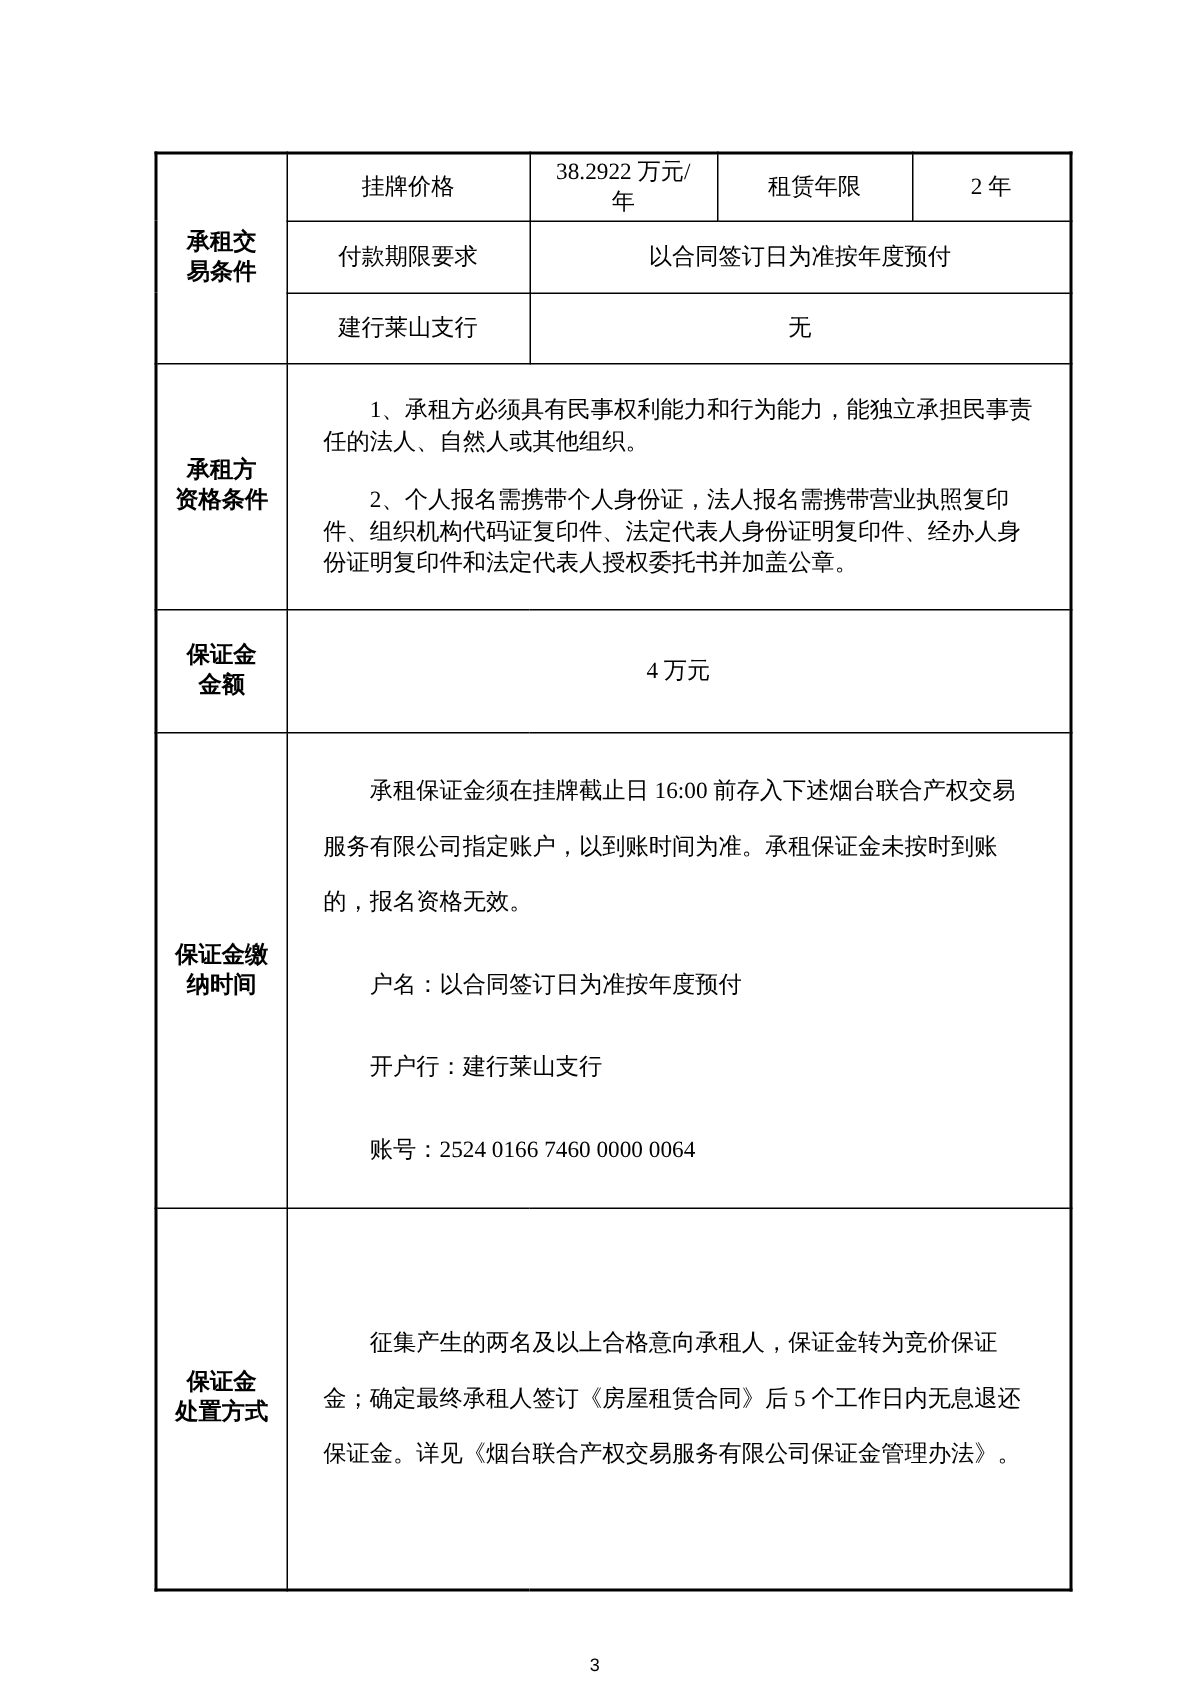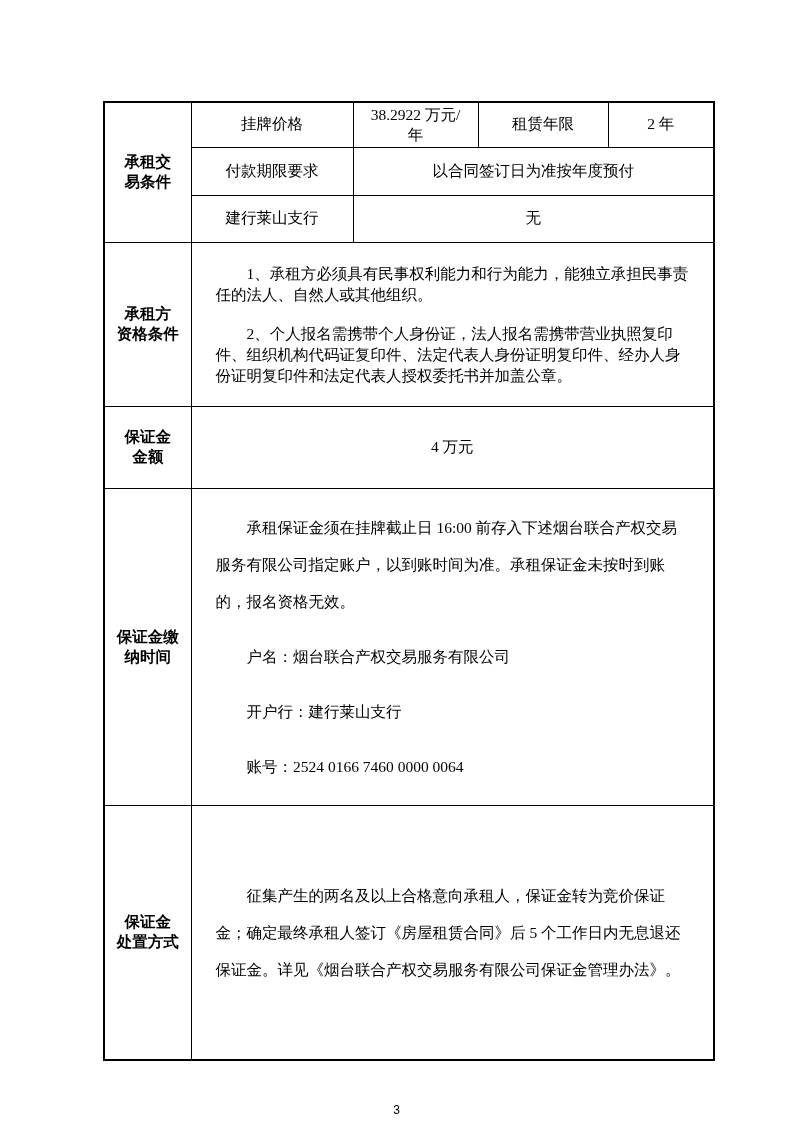--- a/index.html
+++ b/index.html
@@ -106,21 +106,21 @@
       <tr class="r5">
         <td class="rowhead">保证金
 金额</td>
         <td class="cell-center" colspan="4">4 万元</td>
       </tr>
       <tr class="r6">
         <td class="rowhead">保证金缴
 纳时间</td>
         <td class="body-loose" colspan="4">
           <p>承租保证金须在挂牌截止日 16:00 前存入下述烟台联合产权交易服务有限公司指定账户，以到账时间为准。承租保证金未按时到账的，报名资格无效。</p>
-          <p>户名：烟台联合产权交易服务有限公司</p>
+          <p>户名：以合同签订日为准按年度预付</p>
           <p>开户行：建行莱山支行</p>
           <p>账号：2524 0166 7460 0000 0064</p>
         </td>
       </tr>
       <tr class="r7">
         <td class="rowhead">保证金
 处置方式</td>
         <td class="body-loose" colspan="4">
           <p>征集产生的两名及以上合格意向承租人，保证金转为竞价保证金；确定最终承租人签订《房屋租赁合同》后 5 个工作日内无息退还保证金。详见《烟台联合产权交易服务有限公司保证金管理办法》。</p>
         </td>

